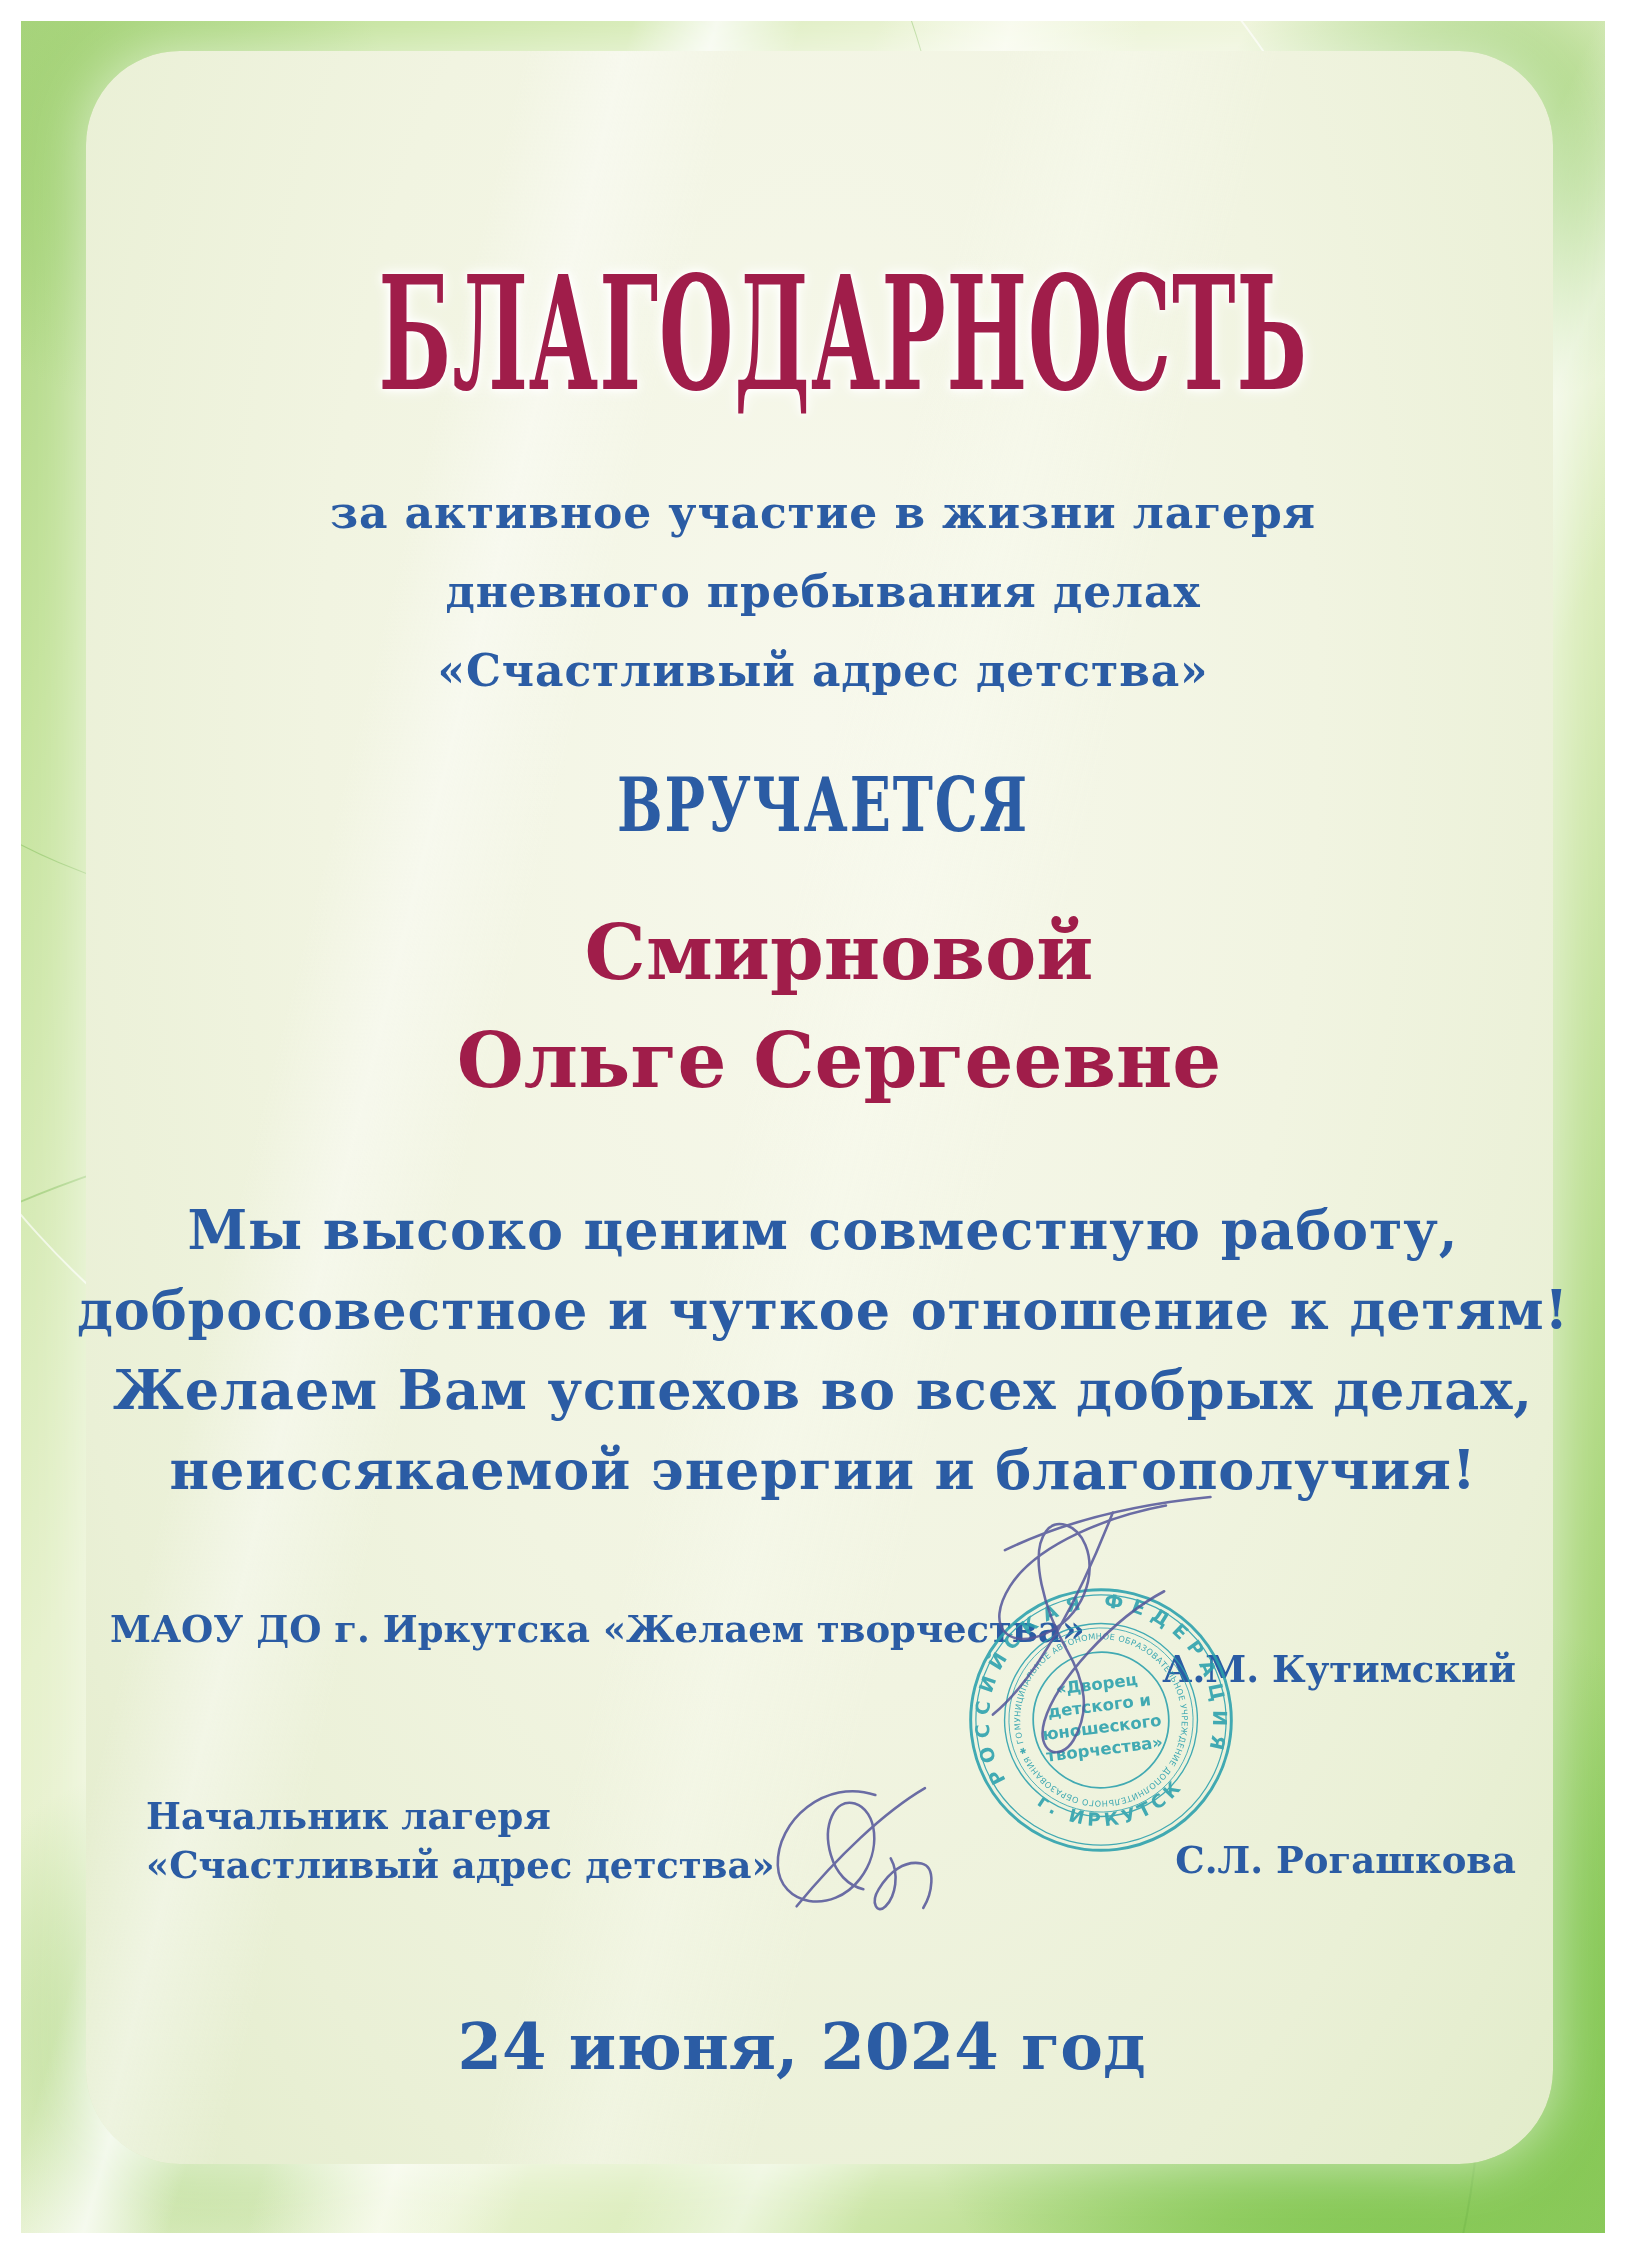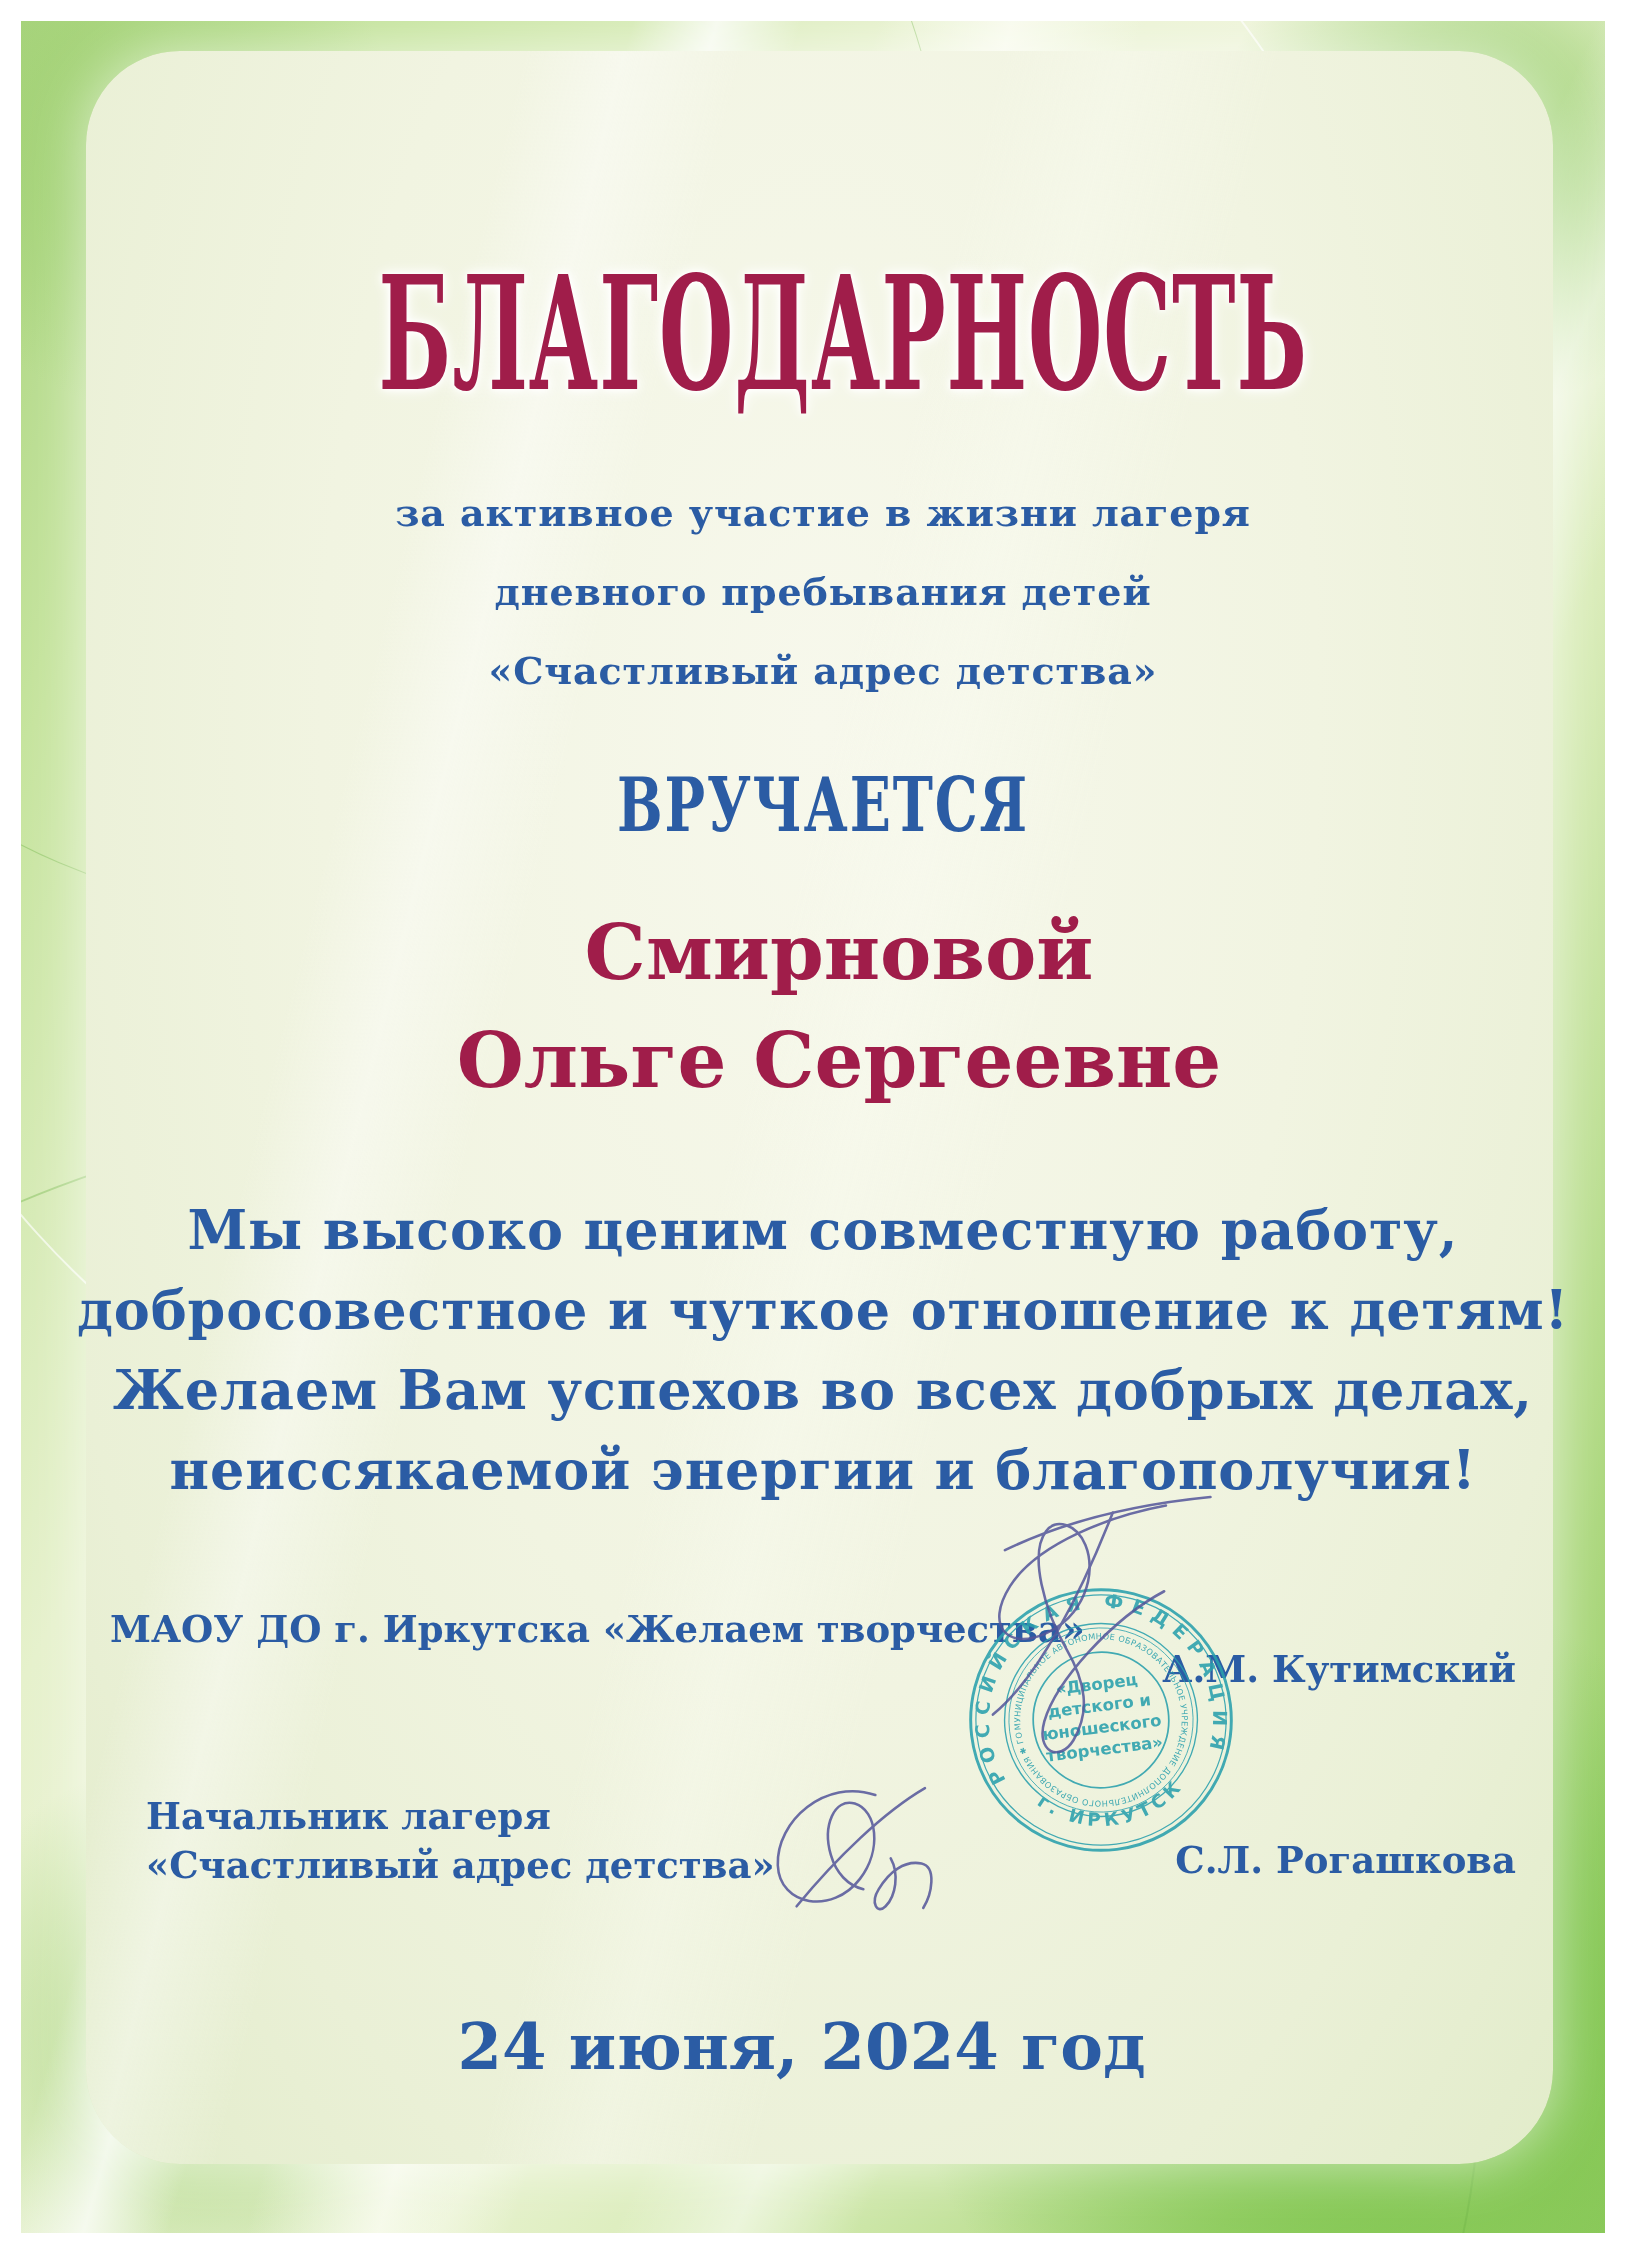--- a/index.html
+++ b/index.html
@@ -42,21 +42,21 @@
       linear-gradient(104deg, rgba(255,255,255,0) 22%, rgba(255,255,255,.7) 27%, rgba(255,255,255,0) 33%),
       linear-gradient(104deg, rgba(255,255,255,0) 46%, rgba(250,252,242,.6) 52%, rgba(255,255,255,0) 60%);
   }
   .center-line { position:absolute; left:0; width:1646px; text-align:center; margin:0; }
   .title {
     top:255px; font-size:158px; line-height:1; font-weight:bold; color:#a01d4a;
     letter-spacing:1.7px; transform:scaleX(0.54); transform-origin:50% 50%;
     text-shadow:0 0 22px #ffffff, 0 0 12px #ffffff, 0 0 6px rgba(255,255,255,.95);
   }
   .blue { color:#2b5ca4; font-weight:bold; }
-  .subtitle { top:473px; font-size:38px; line-height:79px; letter-spacing:0.9px;text-align:center; }
+  .subtitle { top:473px; font-size:44px; line-height:79px; letter-spacing:0.9px;text-align:center; }
   .presented { top:768px; font-size:75px; line-height:1; letter-spacing:2.6px;
     transform:scaleX(0.72); transform-origin:50% 50%; }
   .recipient { color:#a01d4a; font-weight:bold; font-size:77px; line-height:1;margin-left:16px; }
   .recipient-last  { top:914px; }
   .recipient-first { top:1022px; }
   .bodytext { top:1190px; font-size:54px; line-height:80px; letter-spacing:0.9px; }
   .sigpos { position:absolute; left:110px; font-size:37px; line-height:49px; text-align:left; }
   .sigpos-1 { top:1605px; }
   .sigpos-2 { top:1792px;margin-left:36px; }
   .signame { position:absolute; right:130px; font-size:37px; line-height:1.1; text-align:right; }
@@ -87,21 +87,21 @@
   </div>
 
   <div class="inner">
     <div class="inner-sheen"></div>
   </div>
 
   <h1 class="center-line title">БЛАГОДАРНОСТЬ</h1>
 
   <div class="center-line subtitle blue">
     <div>за активное участие в жизни лагеря</div>
-    <div>дневного пребывания детей</div>
+    <div>дневного пребывания делах</div>
     <div>«Счастливый адрес детства»</div>
   </div>
 
   <div class="center-line presented blue">ВРУЧАЕТСЯ</div>
 
   <div class="center-line recipient recipient-last">Смирновой</div>
   <div class="center-line recipient recipient-first">Ольге Сергеевне</div>
 
   <div class="center-line bodytext blue">
     <div>Мы высоко ценим совместную работу,</div>

